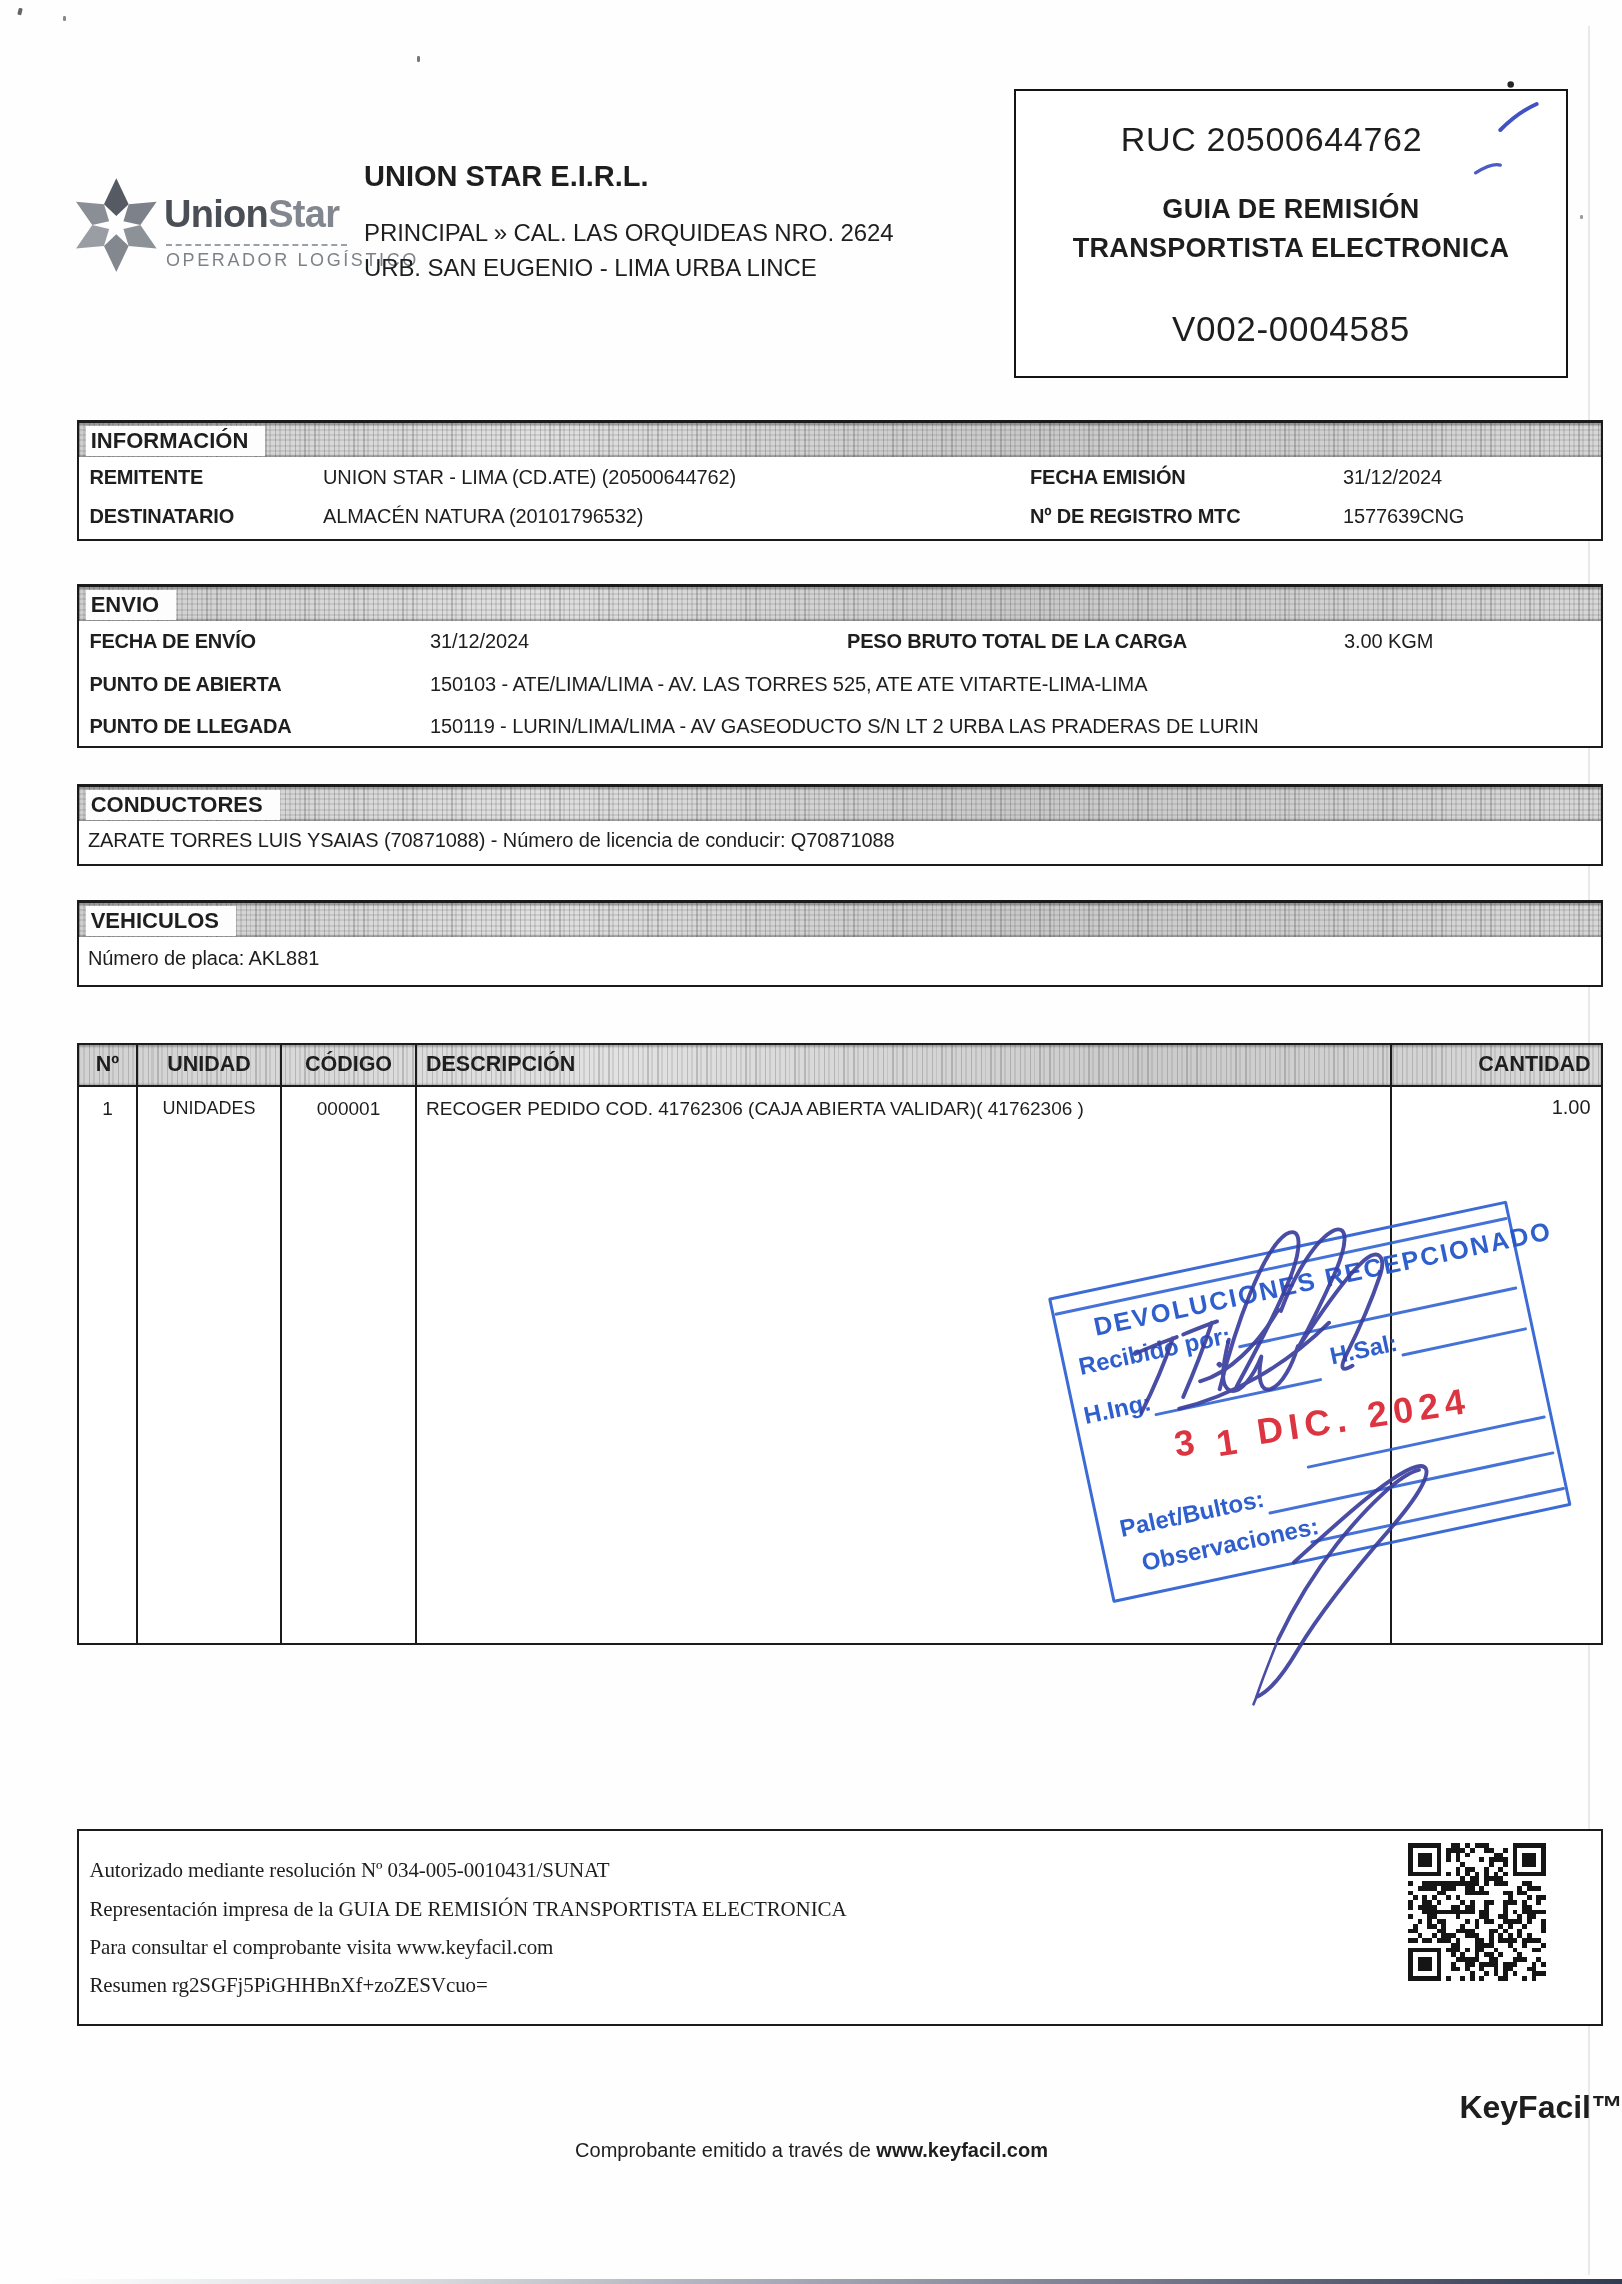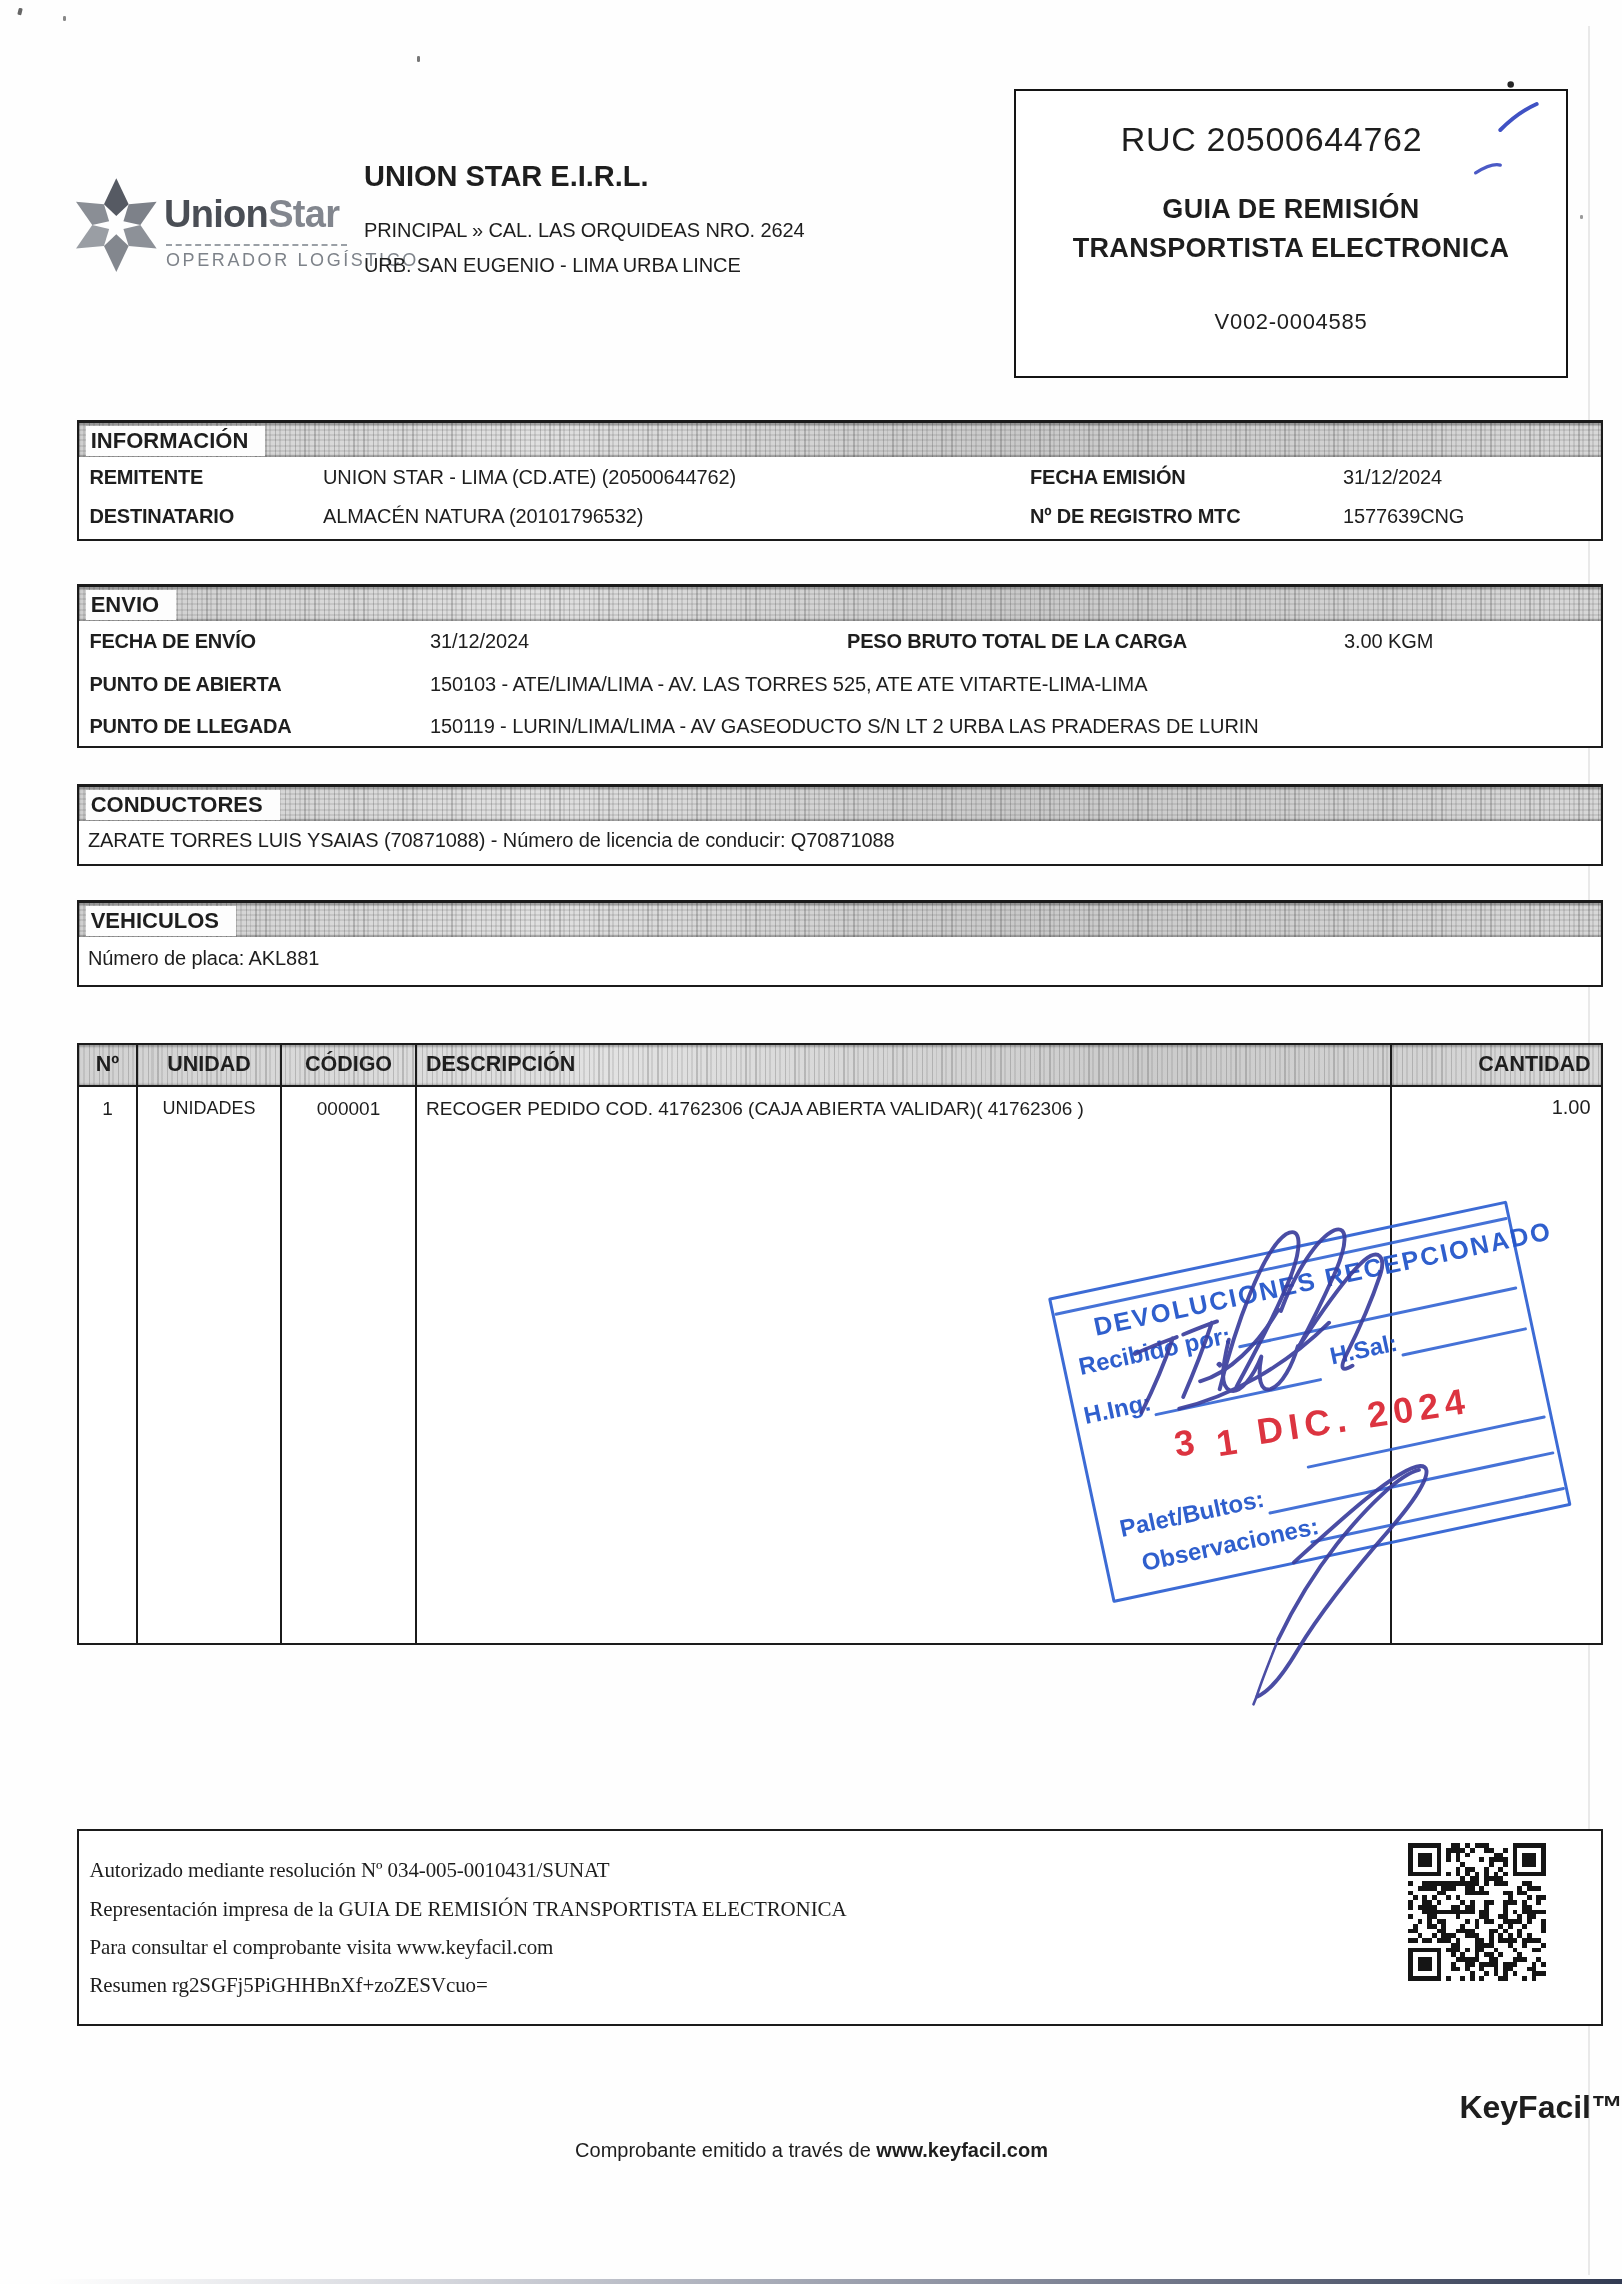--- a/index.html
+++ b/index.html
@@ -18,25 +18,25 @@
   .bar-label{position:absolute;left:6.5px;top:3.3px;font-size:22px;font-weight:700;letter-spacing:0px;
              background:#fdfdfd;padding:1.3px 17px 2.6px 5.2px;}
   .lbl{position:absolute;font-weight:700;font-size:20px;white-space:nowrap;letter-spacing:-0.2px;text-align:center;}
   .val{position:absolute;font-weight:400;font-size:20px;white-space:nowrap;letter-spacing:-0.1px;}
   
   .brand-word{font-size:38px;font-weight:700;letter-spacing:-0.7px;}
   .brand-union{color:#4a4e55;} .brand-star{color:#82868e;}
   .brand-rule{position:absolute;border-top:2px dashed #9aa0a6;width:181px;}
   .brand-tag{position:absolute;font-size:18px;color:#7d8289;letter-spacing:2.6px;}
   .company-title{font-size:29px;font-weight:700;letter-spacing:0px;}
-  .company-addr{font-size:20px;letter-spacing:-0.1px;}
+  .company-addr{font-size:24px;letter-spacing:-0.1px;}
   .ruc-box{position:absolute;border:2.6px solid #141414;background:#fff;text-align:center;}
   .ruc-num{font-size:34px;letter-spacing:0.7px;}
   .doc-type{font-size:27px;font-weight:700;letter-spacing:0.3px;}
-  .serial{font-size:22px;letter-spacing:0.7px;}
+  .serial{font-size:35px;letter-spacing:0.7px;}
   
   .vline{position:absolute;top:0;bottom:0;width:2px;background:#1b1b1b;}
   .thead{position:absolute;left:0;right:0;top:0;height:40px;border-bottom:2px solid #1b1b1b;
        background-color:#d6d6d6;
        background-image:
          repeating-linear-gradient(90deg, rgba(40,40,40,.20) 0 1.3px, rgba(0,0,0,0) 1.3px 3.9px, rgba(90,90,90,.15) 3.9px 5.9px, rgba(0,0,0,0) 5.9px 9.8px),
          linear-gradient(90deg,#d2d2d2,#e2e2e2 35%,#cbcbcb 70%,#d9d9d9);
        box-shadow: inset 0 2px 2px rgba(0,0,0,.25), inset 0 -1.3px 1.3px rgba(0,0,0,.18);}
   .th{position:absolute;top:6.5px;font-size:21.5px;font-weight:700;}
   .td{position:absolute;font-size:19px;}

